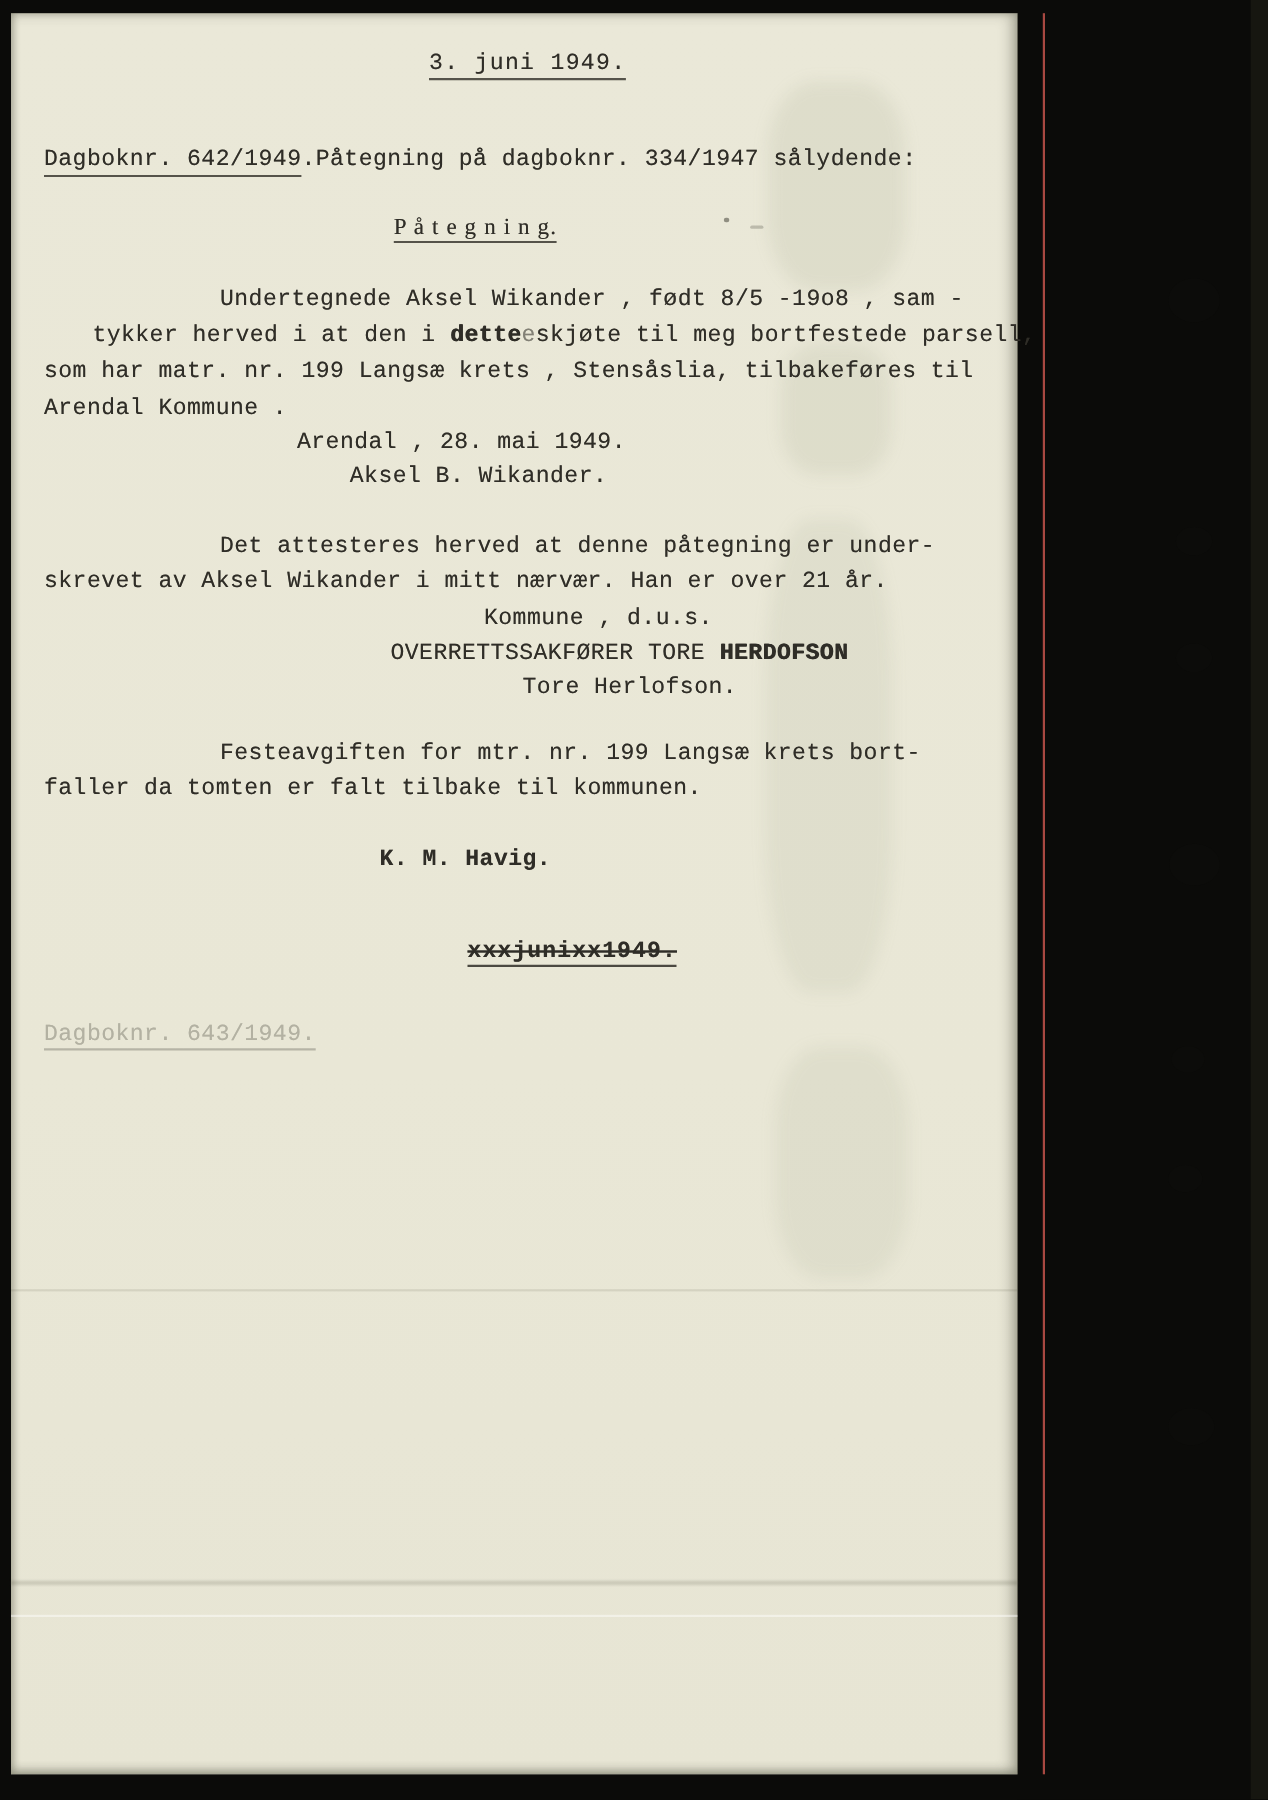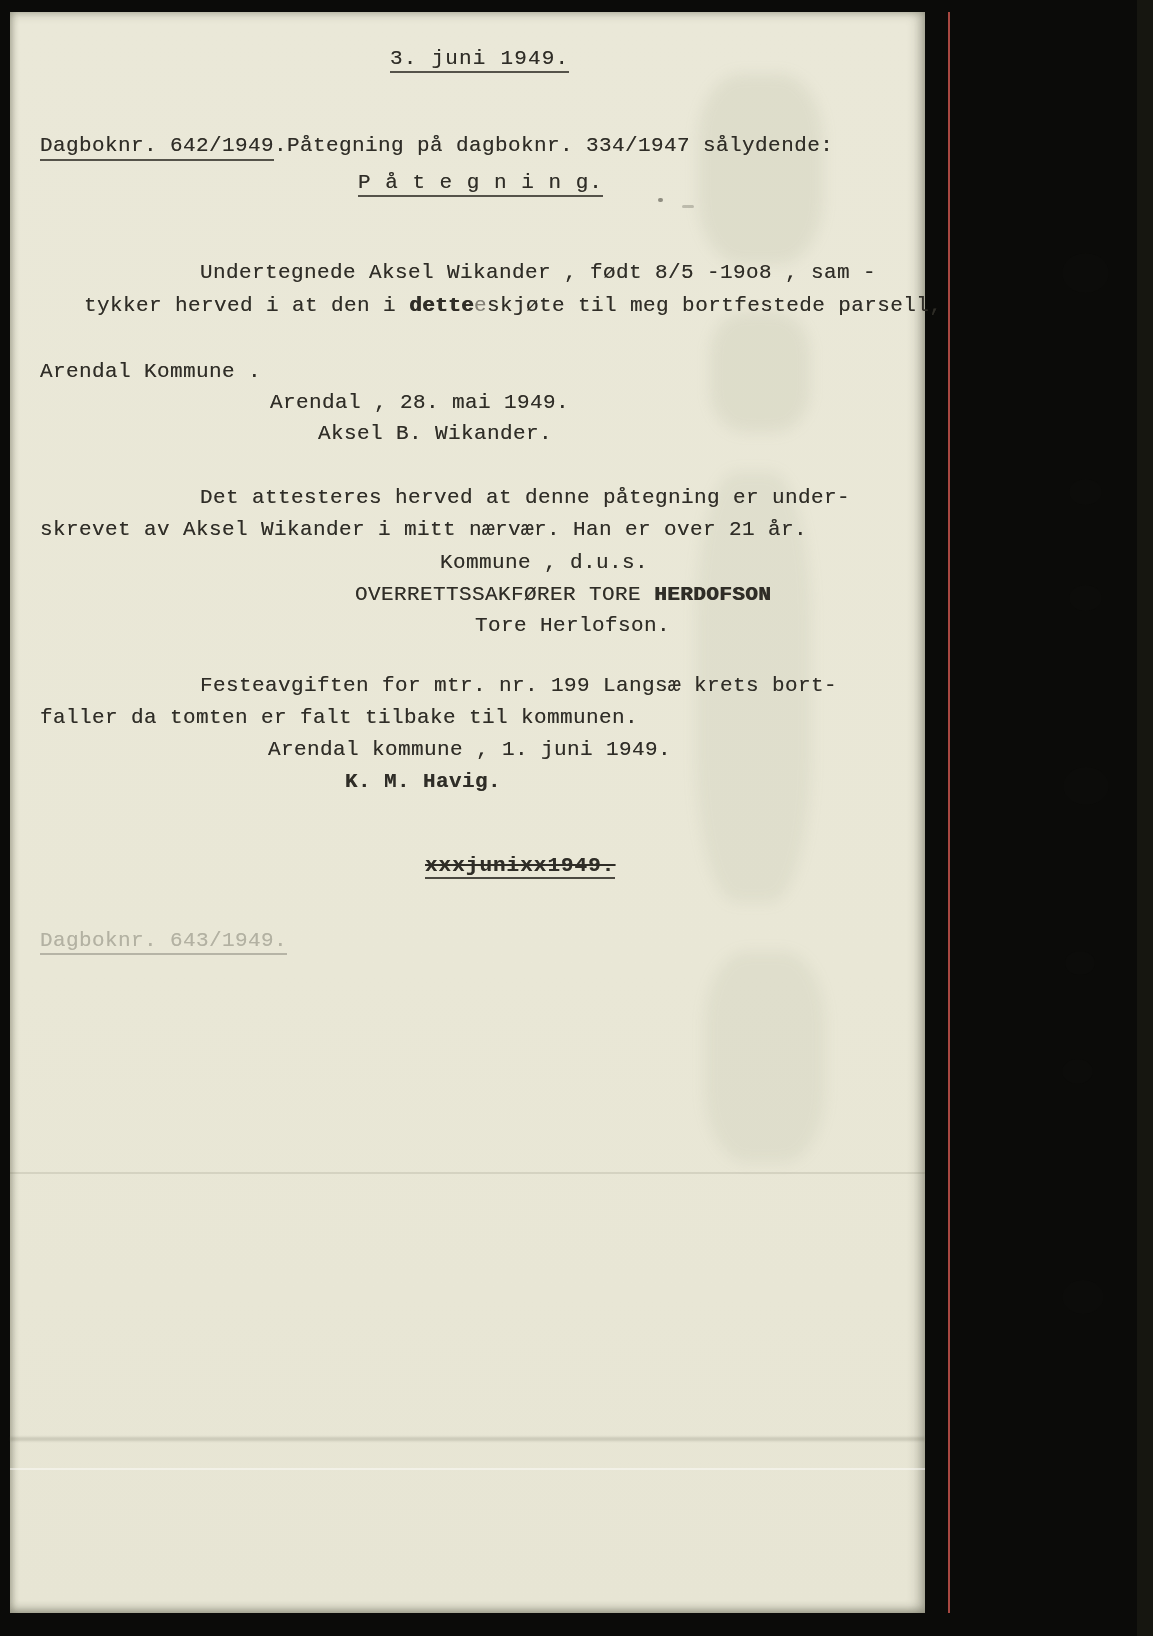--- a/index.html
+++ b/index.html
@@ -44,43 +44,43 @@
   <div class="margin-line"></div>
 
   <div class="hline" style="top:1160px;height:2px;background:rgba(90,90,70,.14);"></div>
   <div class="hline" style="top:1425px;height:4px;background:rgba(80,80,60,.18);filter:blur(1px);"></div>
   <div class="hline" style="top:1456px;height:2px;background:rgba(255,255,255,.45);"></div>
 
   <div class="tl ul" style="left:380px;top:36px;letter-spacing:1.2px;">3. juni 1949.</div>
 
   <div class="tl" style="left:30px;top:123px;"><span class="ul">Dagboknr. 642/1949</span><span>.Påtegning på dagboknr. 334/1947 sålydende:</span></div>
 
-  <div class="tl ul heading" style="left:348px;top:160px;">P å t e g n i n g.</div>
+  <div class="tl ul heading" style="left:348px;top:184px;font-family:Liberation Serif, serif;">P å t e g n i n g.</div>
 
   <div class="speck" style="left:648px;top:186px;width:5px;height:4px;"></div>
   <div class="speck" style="left:672px;top:193px;width:12px;height:3px;opacity:.5;"></div>
 
   <div class="tl" style="left:190px;top:250px;">Undertegnede Aksel Wikander , født 8/5 -19o8 , sam -</div>
   <div class="tl" style="left:30px;top:283px;margin-left:44px;"><span>tykker herved i at den i </span><span class="b">dette</span><span class="faint-e">e</span><span>skjøte til meg bortfestede parsell,</span></div>
+  <div class="tl" style="left:30px;top:316px;">som har matr. nr. 199 Langsæ krets , Stensåslia, tilbakeføres til</div>
   <div class="tl" style="left:30px;top:349px;">Arendal Kommune .</div>
 
   <div class="tl" style="left:260px;top:380px;">Arendal , 28. mai 1949.</div>
   <div class="tl" style="left:308px;top:411px;">Aksel B. Wikander.</div>
 
   <div class="tl" style="left:190px;top:475px;">Det attesteres herved at denne påtegning er under-</div>
   <div class="tl" style="left:30px;top:507px;">skrevet av Aksel Wikander i mitt nærvær. Han er over 21 år.</div>
 
   <div class="tl" style="left:430px;top:540px;">Kommune , d.u.s.</div>
   <div class="tl" style="left:345px;top:572px;"><span>OVERRETTSSAKFØRER TORE </span><span class="b">HERDOFSON</span></div>
   <div class="tl" style="left:465px;top:603px;">Tore Herlofson.</div>
 
   <div class="tl" style="left:190px;top:663px;">Festeavgiften for mtr. nr. 199 Langsæ krets bort-</div>
   <div class="tl" style="left:30px;top:695px;text-align:center;">faller da tomten er falt tilbake til kommunen.</div>
 
-  <div class="tl" style="left:258px;top:727px;">Arendal kommune , 1. juni 1949.</div>
   <div class="tl" style="left:335px;top:759px;font-weight:bold;">K. M. Havig.</div>
 
   <div class="tl struck" style="left:415px;top:843px;">xxxjunixx1949.</div>
 
   <div class="tl ul ghost-entry" style="left:30px;top:918px;">Dagboknr. 643/1949.</div>
 
   <div class="hole" style="left:1052px;top:241px;width:47px;height:40px;"></div>
   <div class="hole" style="left:1059px;top:467px;width:33px;height:26px;"></div>
   <div class="hole" style="left:1059px;top:573px;width:33px;height:26px;"></div>
   <div class="hole" style="left:1053px;top:755px;width:46px;height:38px;"></div>

